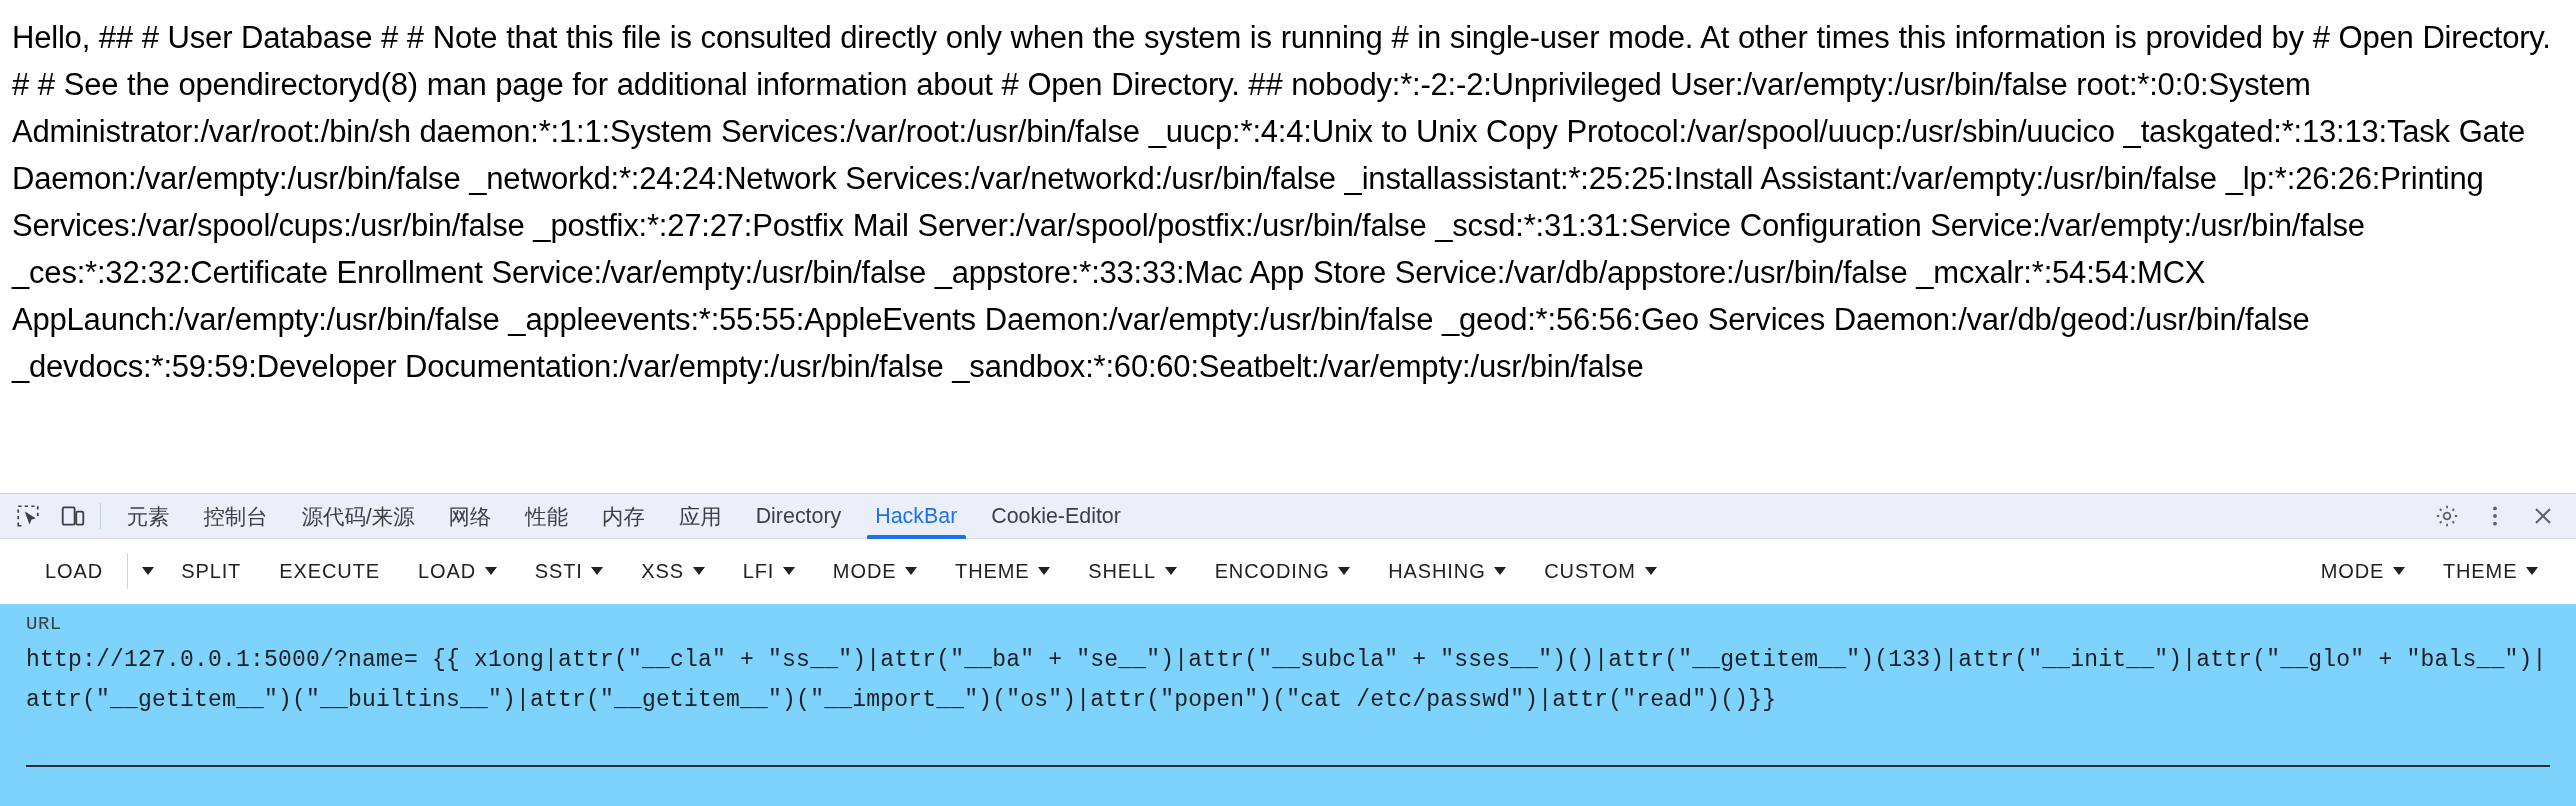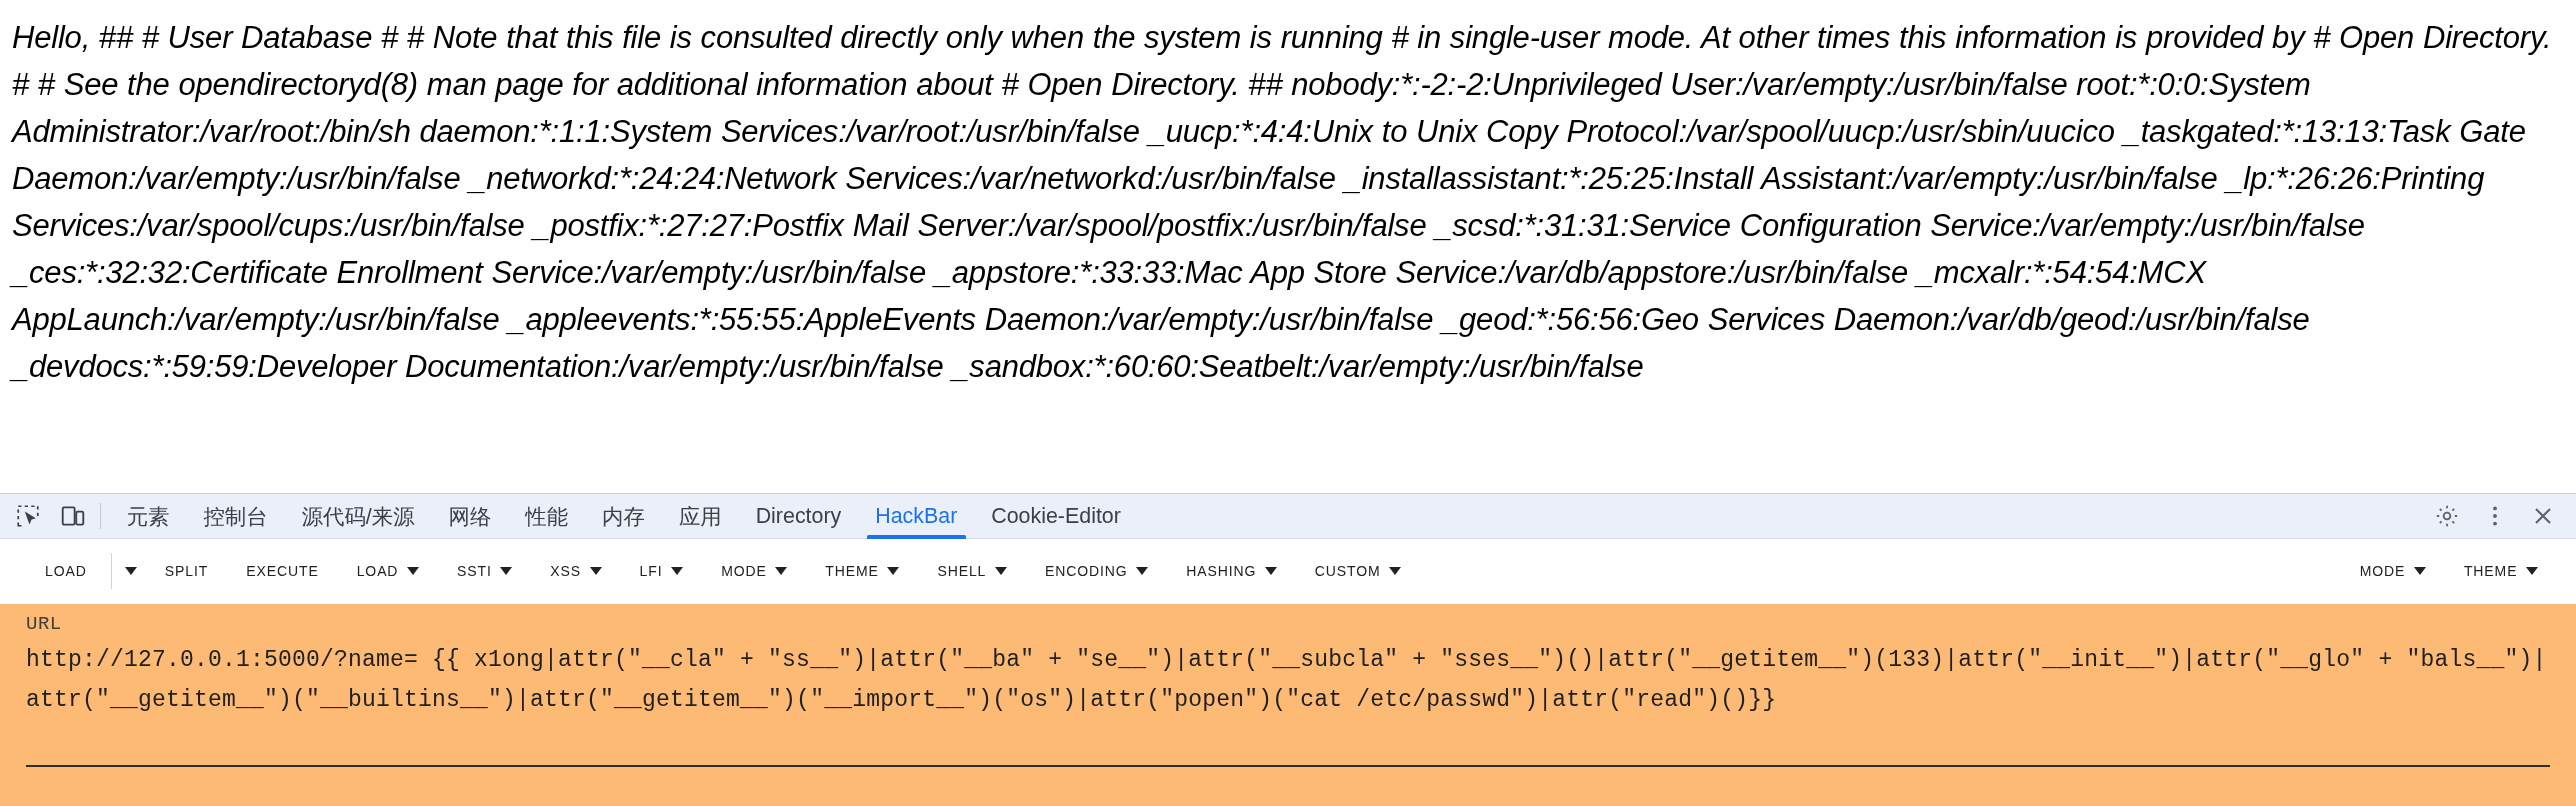--- a/index.html
+++ b/index.html
@@ -24,41 +24,40 @@
   .page-content {
     position: absolute;
     left: 0;
     top: 0;
     width: 2576px;
     height: 493px;
     overflow: hidden;
     background: #ffffff;
     box-sizing: border-box;
     padding: 13.7px 12px 0 12px;
-    font-style: italic;
   }
   .page-text {
     font-family: "Liberation Sans", sans-serif;
     font-size: 31px;
     line-height: 47px;
     color: #000000;
     letter-spacing: -0.2px;
     word-spacing: 0.4px;
     white-space: normal;
     text-align: left;
   }
 
   
   .devtools {
     position: absolute;
     left: 0;
     top: 493px;
     width: 2576px;
     height: 313px;
-    background: #fdba74;
+    background: #7dd3fc;
     border-top: 0.9px solid #cacdd1;
     box-sizing: border-box;
   }
 
   
   .dt-tabbar {
     position: relative;
     display: flex;
     align-items: center;
     height: 45px;
@@ -133,21 +132,21 @@
     padding: 0 19px 0 26px;
     box-sizing: border-box;
     border-bottom: 0.9px solid #ffffff;
   }
   .hb-btn {
     display: flex;
     align-items: center;
     gap: 8.6px;
     padding: 0 19px;
     height: 43px;
-    font-size: 14px;
+    font-size: 20px;
     letter-spacing: 0.9px;
     color: #202124;
     cursor: pointer;
     white-space: nowrap;
     font-family: "Liberation Sans", sans-serif;
     user-select: none;
   }
   .hb-caretbtn {
     display: flex;
     align-items: center;

